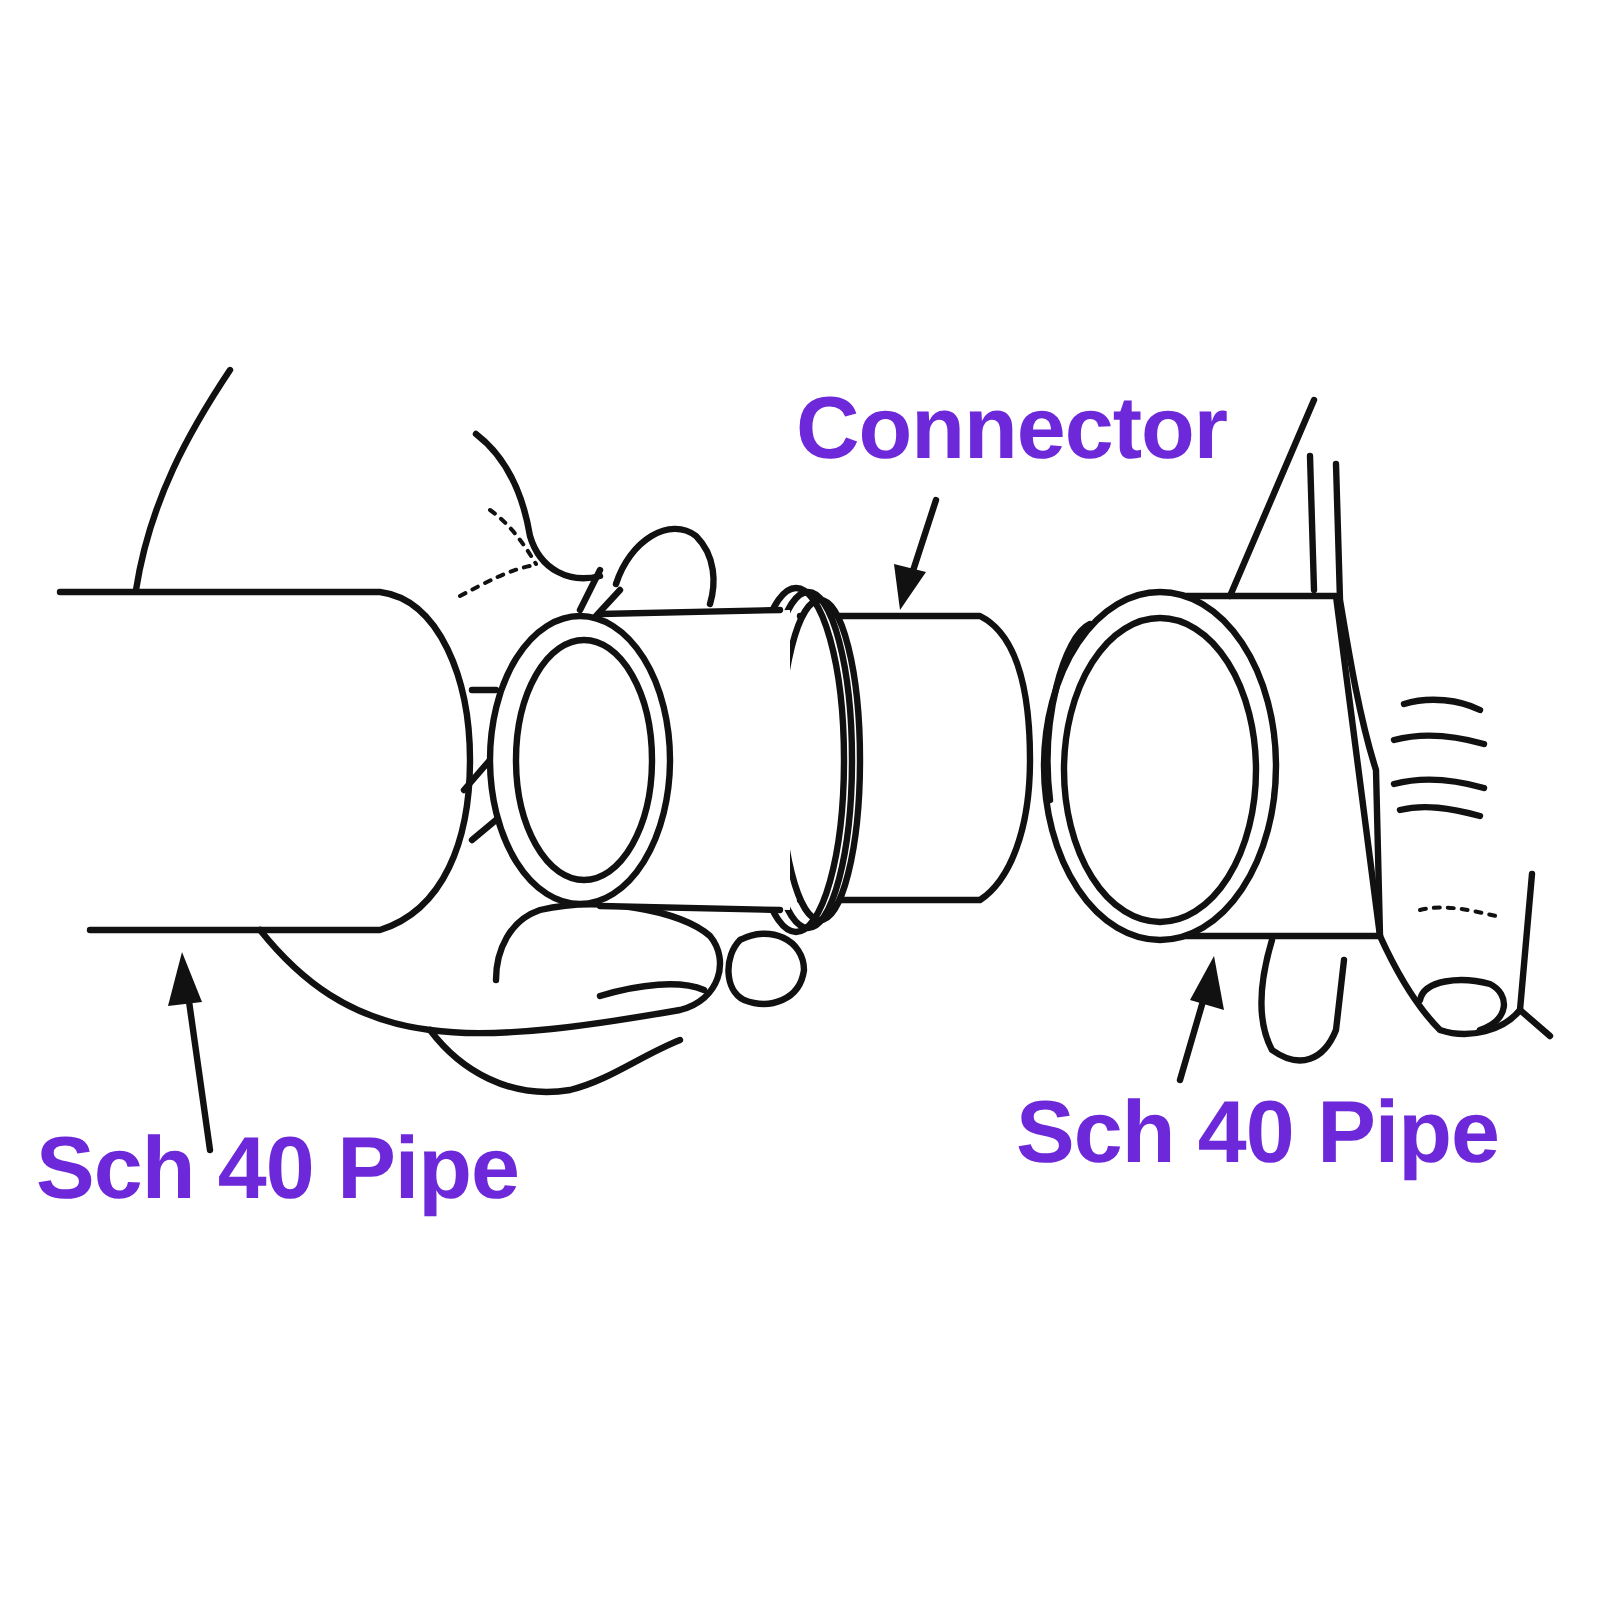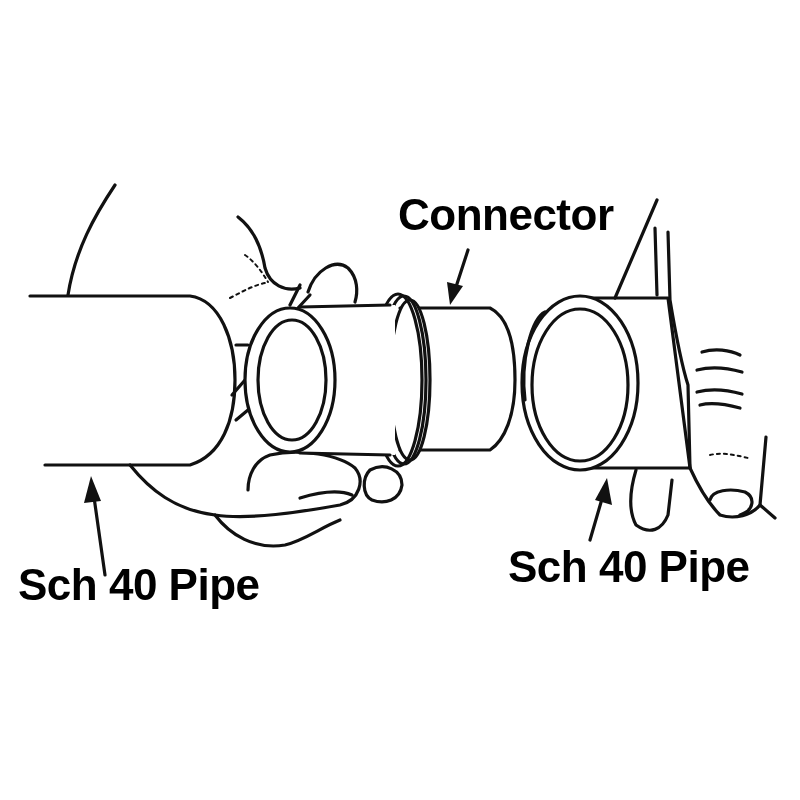--- a/index.html
+++ b/index.html
@@ -2,21 +2,21 @@
 <html><head>
   <meta charset="utf-8">
   <style>
     html, body { margin: 0; padding: 0; background: #ffffff; }
     body { width: 800px; height: 800px; position: relative; overflow: hidden; }
     #canvas { position: absolute; left: 0; top: 0; width: 800px; height: 800px; }
     .label {
       position: absolute;
       font-family: "Liberation Sans", sans-serif;
       font-weight: bold;
-      color: #000000;
+      color: #6d28d9;
       white-space: nowrap;
       letter-spacing: -0.5px;
     }
     #lbl-connector { left: 398px; top: 190px; font-size: 44px; }
     #lbl-left { left: 18px; top: 560px; font-size: 44px; }
     #lbl-right { left: 508px; top: 542px; font-size: 44px; }
     svg .ln { fill: none; stroke: #111; stroke-width: 3.2; stroke-linecap: round; stroke-linejoin: round; }
     svg .thin { fill: none; stroke: #111; stroke-width: 2; stroke-linecap: round; stroke-dasharray: 3 4; }
     svg .fillw { fill: #fff; stroke: #111; stroke-width: 3.2; }
     svg .arrow { fill: #111; }

